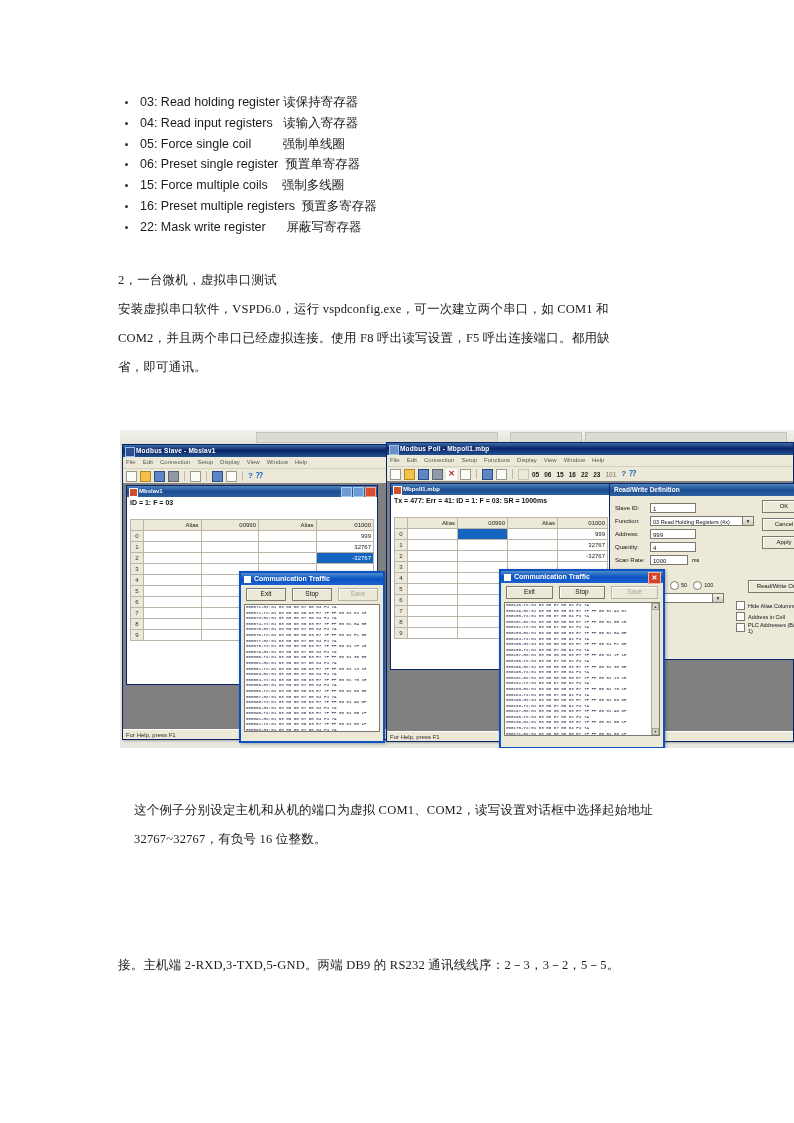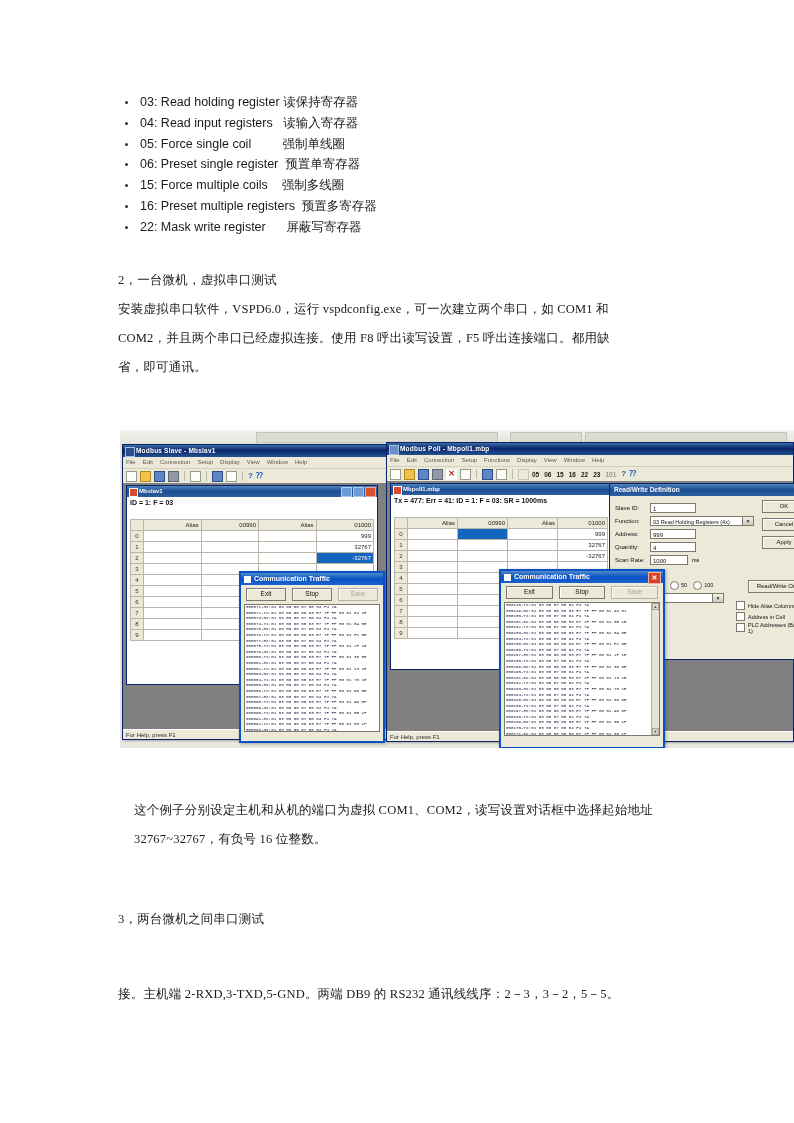--- a/index.html
+++ b/index.html
@@ -654,18 +654,17 @@
     </div>
 
   </div>
 
   <div style="position:absolute;left:134px;top:772px;width:570px;margin-top:24px;">
     <p class="para">这个例子分别设定主机和从机的端口为虚拟 COM1、COM2，读写设置对话框中选择起始地址</p>
     <p class="para">32767~32767，有负号 16 位整数。</p>
   </div>
 
   <div style="position:absolute;left:118px;top:905px;width:570px;">
-    <p class="para">3，两台微机之间串口测试</p>
     <div class="gap-xl"></div>
     <p class="para">接。主机端 2-RXD,3-TXD,5-GND。两端 DB9 的 RS232 通讯线线序：2－3，3－2，5－5。</p>
   </div>
 
 </div>
 
 </body></html>

